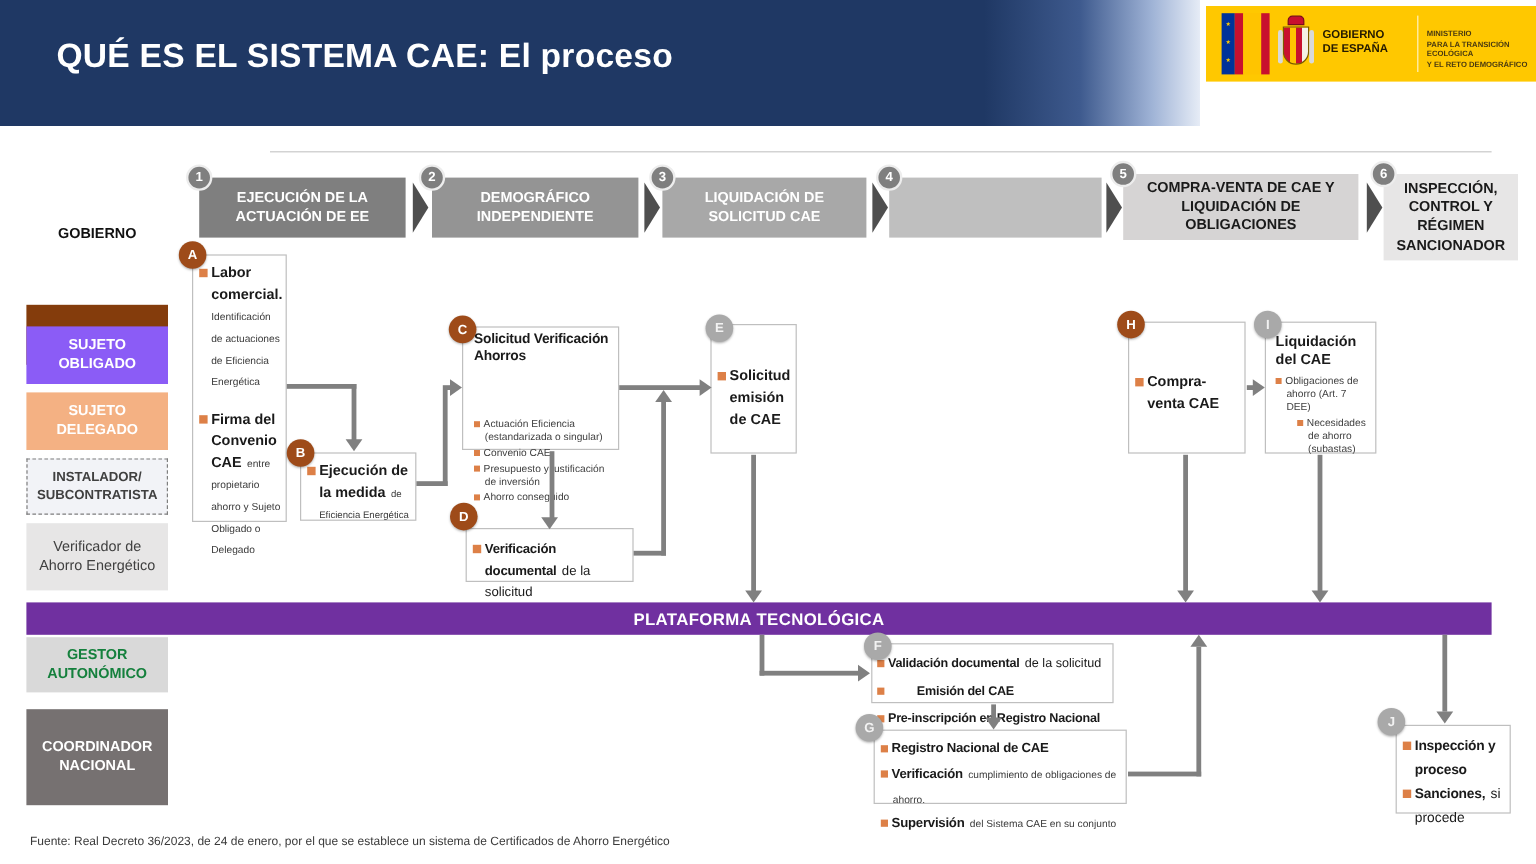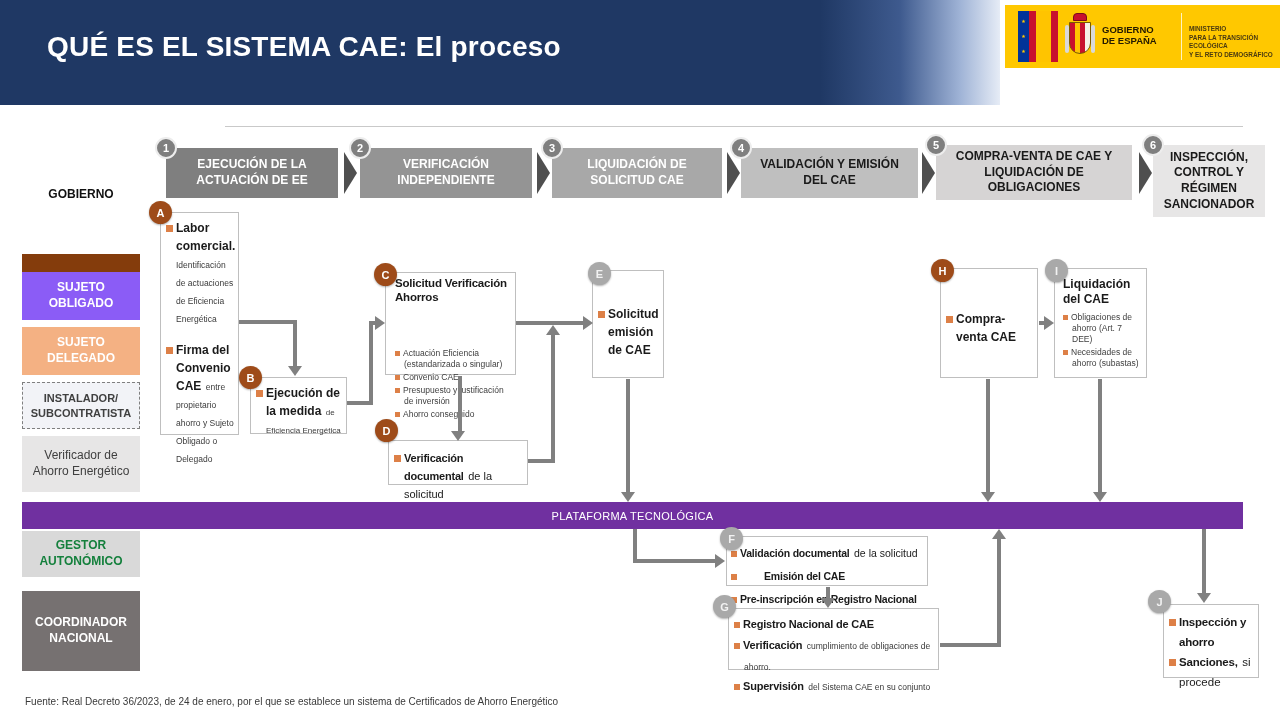--- a/index.html
+++ b/index.html
@@ -37,21 +37,21 @@
   .chev { position:absolute; top:152px; width:0; height:0;
           border-top:21px solid transparent; border-bottom:21px solid transparent; border-left:13px solid #4F4F4F; }
 
   
   .agents-h { position:absolute; left:22px; top:187px; width:118px; text-align:center; font-size:12px; font-weight:bold; color:#111; }
   .agent { position:absolute; left:22px; width:118px; display:flex; align-items:center; justify-content:center;
            text-align:center; font-size:12px; font-weight:bold; line-height:1.3; padding:2px 4px; }
 
   
   .platform { position:absolute; left:22px; top:502px; width:1221px; height:27px; background:#7030A0;
-              color:#fff; font-weight:normal; font-size:11px; letter-spacing:.3px;
+              color:#fff; font-weight:bold; font-size:14px; letter-spacing:.3px;
               display:flex; align-items:center; justify-content:center; }
 
   
   .fbox { position:absolute; background:#fff; border:1px solid #BFBFBF; padding:5px 3px 3px 5px; }
   .lc { position:absolute; width:23px; height:23px; border-radius:50%; color:#fff; font-weight:bold; font-size:11px;
         display:flex; align-items:center; justify-content:center; box-shadow:0 1px 2px rgba(0,0,0,.3); }
   .lc.brown { background:#9E4B19; } .lc.gray { background:#A9A9A9; color:#F2F2F2; }
   .bi { text-indent:-10px; padding-left:10px; color:#1a1a1a; }
   .sq { display:inline-block; width:7px; height:7px; background:#DD8047; margin-right:3px; }
   .sq2 { display:inline-block; width:5px; height:5px; background:#DD8047; margin-right:3px; }
@@ -108,31 +108,30 @@
 
   <div class="top-line"></div>
 
   <div class="step" style="left:166px;width:172px;background:#7F7F7F;color:#fff;">
     <div class="num">1</div>
     <span>EJECUCIÓN DE LA ACTUACIÓN DE EE</span>
   </div>
   <div class="chev" style="left:344px;"></div>
   <div class="step" style="left:360px;width:172px;background:#949494;color:#fff;">
     <div class="num">2</div>
-    <span>VERIFICACIÓN INDEPENDIENTE</span>
+    <span>DEMOGRÁFICO INDEPENDIENTE</span>
   </div>
   <div class="chev" style="left:537px;"></div>
   <div class="step" style="left:552px;width:170px;background:#A8A8A8;color:#fff;">
     <div class="num">3</div>
     <span>LIQUIDACIÓN DE SOLICITUD CAE</span>
   </div>
   <div class="chev" style="left:727px;"></div>
   <div class="step" style="left:741px;width:177px;background:#BFBFBF;color:#1a1a1a;">
     <div class="num">4</div>
-    <span>VALIDACIÓN Y EMISIÓN DEL CAE</span>
   </div>
   <div class="chev" style="left:922px;"></div>
   <div class="step" style="left:936px;top:145px;width:196px;height:55px;background:#D6D4D4;color:#1a1a1a;">
     <div class="num">5</div>
     <span>COMPRA-VENTA DE CAE Y LIQUIDACIÓN DE OBLIGACIONES</span>
   </div>
   <div class="chev" style="left:1139px;"></div>
   <div class="step" style="left:1153px;top:145px;width:112px;height:72px;background:#E7E6E6;color:#1a1a1a;">
     <div class="num">6</div>
     <span>INSPECCIÓN, CONTROL Y RÉGIMEN SANCIONADOR</span>
@@ -211,26 +210,26 @@
 
   <div class="fbox" style="left:940px;top:268px;width:98px;height:110px;padding-top:40px;">
     <div class="lc brown" style="left:-10px;top:-10px;">H</div>
     <div class="bi"><span class="sq"></span><span class="bh">Compra-venta CAE</span></div>
   </div>
 
   <div class="fbox" style="left:1054px;top:268px;width:93px;height:110px;padding-top:8px;">
     <div class="lc gray" style="left:-10px;top:-10px;">I</div>
     <div style="font-size:12px;font-weight:bold;line-height:1.25;color:#1a1a1a;margin-left:3px;">Liquidación del CAE</div>
     <div class="li2" style="margin-left:3px;margin-top:5px;"><span class="sq2"></span><span>Obligaciones de ahorro (Art. 7 DEE)</span></div>
-    <div class="li2" style="margin-left:3px;"><span class="sq2"></span><span>Necesidades de ahorro (subastas)</span></div>
+    <div class="li2" style="margin-left:21px;"><span class="sq2"></span><span>Necesidades de ahorro (subastas)</span></div>
   </div>
 
   <div class="fbox" style="left:1163px;top:604px;width:96px;height:74px;padding-top:6px;">
     <div class="lc gray" style="left:-16px;top:-15px;">J</div>
-    <div class="bi" style="line-height:1.25;"><span class="sq"></span><span class="bt" style="font-size:11.5px;">Inspección y ahorro</span></div>
+    <div class="bi" style="line-height:1.25;"><span class="sq"></span><span class="bt" style="font-size:11.5px;">Inspección y proceso</span></div>
     <div class="bi" style="line-height:1.25;"><span class="sq"></span><span class="bt" style="font-size:11.5px;">Sanciones,</span> <span class="br" style="font-size:11.5px;">si procede</span></div>
   </div>
 
   <div class="seg" style="left:239px;top:320px;width:58px;height:4px;"></div>
   <div class="seg" style="left:293px;top:320px;width:4px;height:48px;"></div>
   <div class="ah-d" style="left:288px;top:366px;"></div>
 
   <div class="seg" style="left:347px;top:401px;width:26px;height:4px;"></div>
   <div class="seg" style="left:369px;top:325px;width:4px;height:80px;"></div>
   <div class="seg" style="left:369px;top:321px;width:7px;height:4px;"></div>

